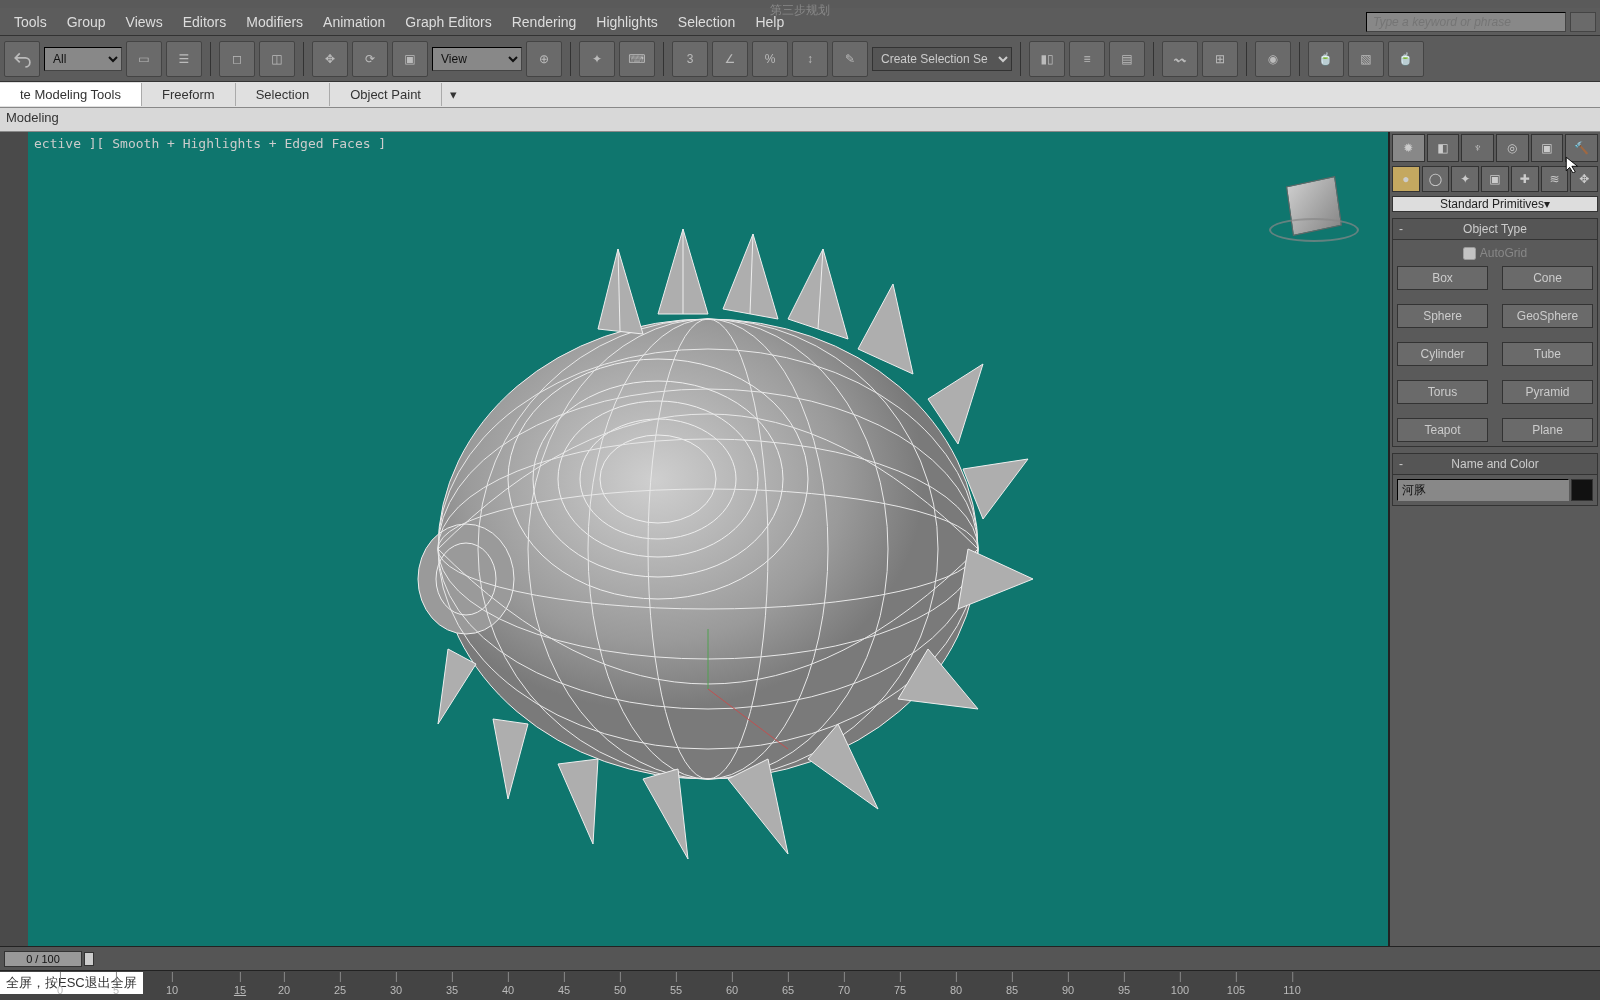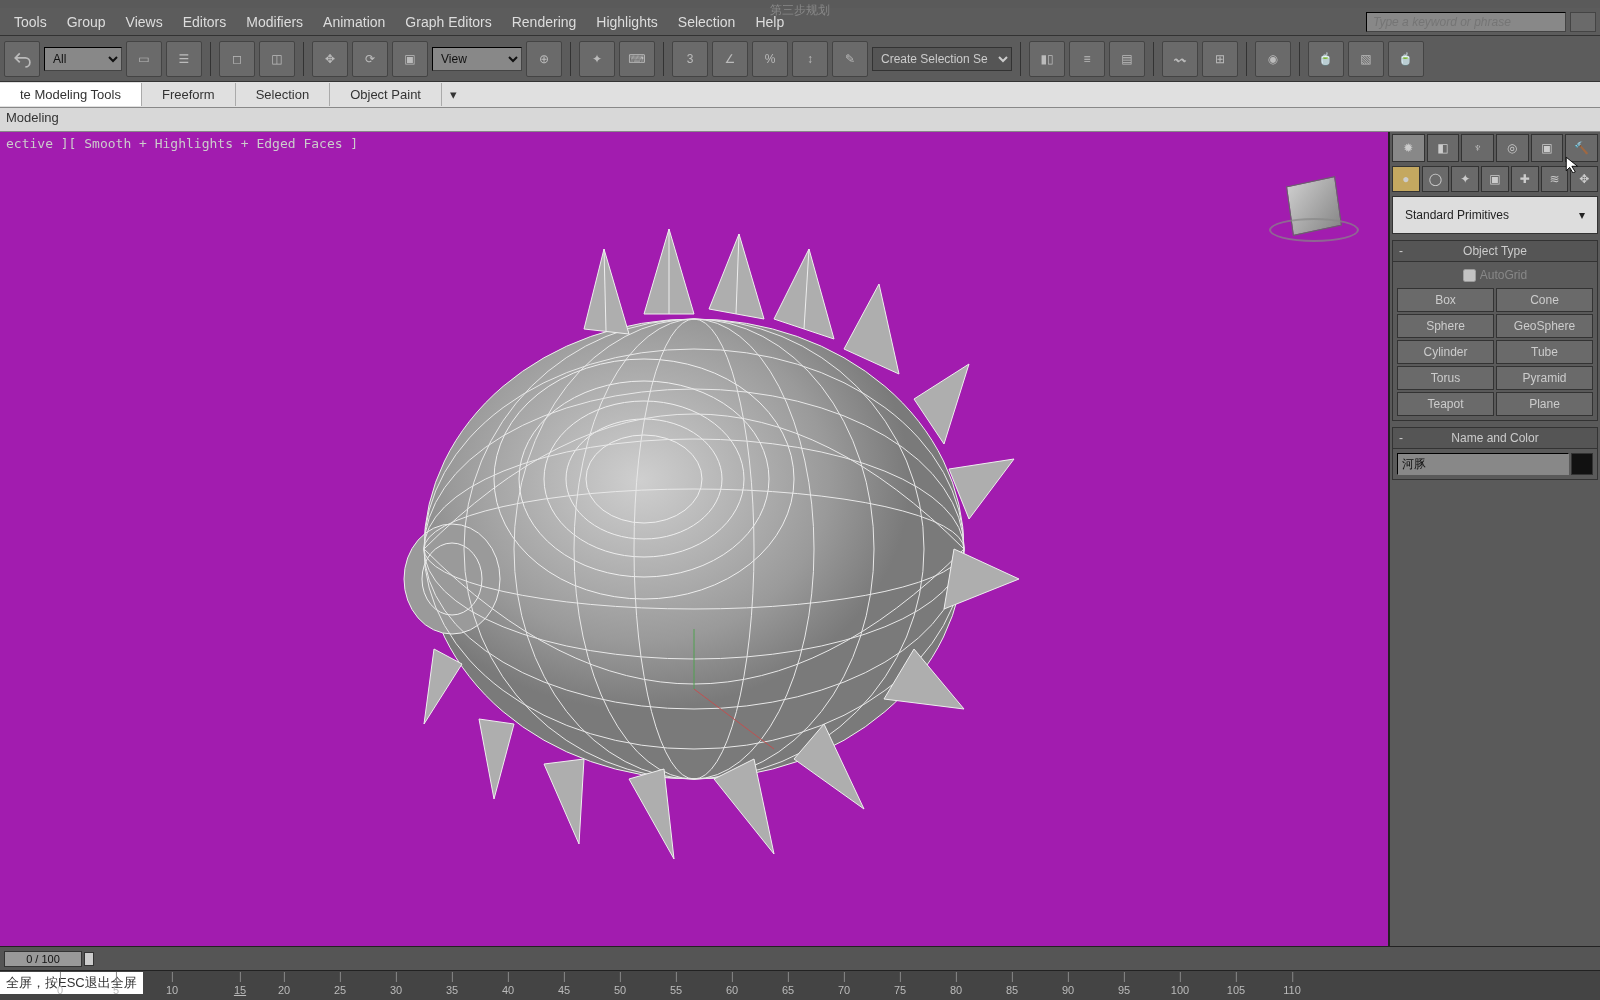--- a/index.html
+++ b/index.html
@@ -26,44 +26,44 @@
 
 .ribbon { height:26px; background:#e0e0e0; display:flex; align-items:center; border-bottom:1px solid #888; }
 .ribbon .tab { padding:4px 20px; color:#333; font-size:13px; border-right:1px solid #aaa; }
 .ribbon .tab.active { background:#fff; }
 .modeling-bar { height:24px; background:#d8d8d8; border-bottom:1px solid #888; padding:2px 6px; color:#333; font-size:13px; }
 
 
 .content { display:flex; height:calc(1000px - 8px - 28px - 46px - 26px - 24px - 24px - 30px); }
 
 
-.viewport { flex:1; background:#a21caf; position:relative; border-right:2px solid #222; }
+.viewport { flex:1; background:#0f766e; position:relative; border-right:2px solid #222;margin-left:28px; }
 .vp-label { position:absolute; top:4px; left:6px; color:#ccc; font-size:13px; font-family:monospace; }
 .viewcube-wrap { position:absolute; top:24px; right:24px; width:100px; height:100px; display:flex; align-items:center; justify-content:center; }
 .viewcube { width:50px; height:50px; background:linear-gradient(135deg,#ccc,#888); border:1px solid #666; transform:rotate(-8deg) skewY(-4deg); }
 .viewcube-ring { position:absolute; width:90px; height:24px; border:2px solid #888; border-radius:50%; bottom:14px; opacity:.7; }
 
 .mesh-svg { position:absolute; top:50%; left:50%; transform:translate(-50%,-50%); }
 
 
 .cmdpanel { width:210px; background:#5a5a5a; display:flex; flex-direction:column; padding:2px; }
 .cmd-tabs { display:flex; gap:2px; margin-bottom:4px; }
 .cmd-tabs .ct { flex:1; height:28px; background:#6a6a6a; border:1px solid #333; display:flex; align-items:center; justify-content:center; }
 .cmd-tabs .ct.active { background:#888; }
 .cmd-sub { display:flex; gap:2px; margin-bottom:4px; }
 .cmd-sub .cs { flex:1; height:26px; background:#6a6a6a; border:1px solid #333; display:flex; align-items:center; justify-content:center; }
 .cmd-sub .cs.active { background:#c4a860; }
-.cmd-dd { height:38px; background:#ddd; border:1px solid #333; color:#222; font-size:12px; padding:2px 12px; display:flex; align-items:center; justify-content:space-between; }
+.cmd-dd { height:16px; background:#ddd; border:1px solid #333; color:#222; font-size:12px; padding:2px 6px; display:flex; align-items:center; justify-content:center; }
 .rollout { margin-top:6px; border:1px solid #333; }
 .rollout-hdr { background:#555; color:#ccc; font-size:12px; text-align:center; padding:3px; border-bottom:1px solid #333; position:relative; }
 .rollout-hdr .minus { position:absolute; left:6px; }
 .rollout-body { padding:4px; background:#5a5a5a; }
 .autogrid { display:flex; align-items:center; justify-content:center; gap:4px; color:#888; font-size:12px; padding:2px 0 6px; }
 .autogrid input { accent-color:#888; }
-.obj-grid { display:grid; grid-template-columns:1fr 1fr; gap:2px; }
+.obj-grid { display:grid; grid-template-columns:1fr 1fr; gap:14px; }
 .obj-btn { background:#6a6a6a; border:1px solid #333; color:#ccc; font-size:12px; padding:4px 2px; text-align:center; }
 .name-row { display:flex; gap:2px; }
 .name-input { flex:1; background:#888; border:1px inset #333; height:22px; color:#111; padding:0 4px; font-size:12px; }
 .color-sw { width:22px; height:22px; background:#111; border:1px solid #333; }
 
 
 .timeline-top { height:24px; background:#555; display:flex; align-items:center; border-top:1px solid #222; }
 .time-slider { background:#999; border:1px solid #333; color:#111; font-size:11px; padding:1px 8px; margin-left:4px; width:78px; text-align:center; }
 .time-thumb { width:10px; height:14px; background:#ccc; border:1px solid #333; margin-left:2px; }
 .timeline-ruler { height:30px; background:#444; position:relative; border-top:1px solid #222; }

